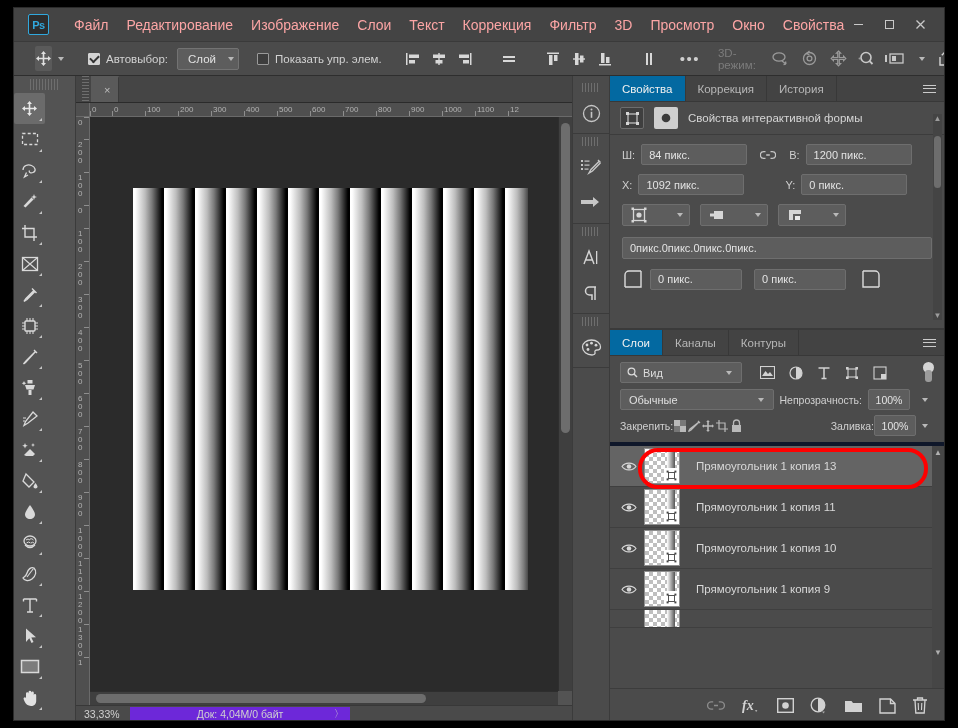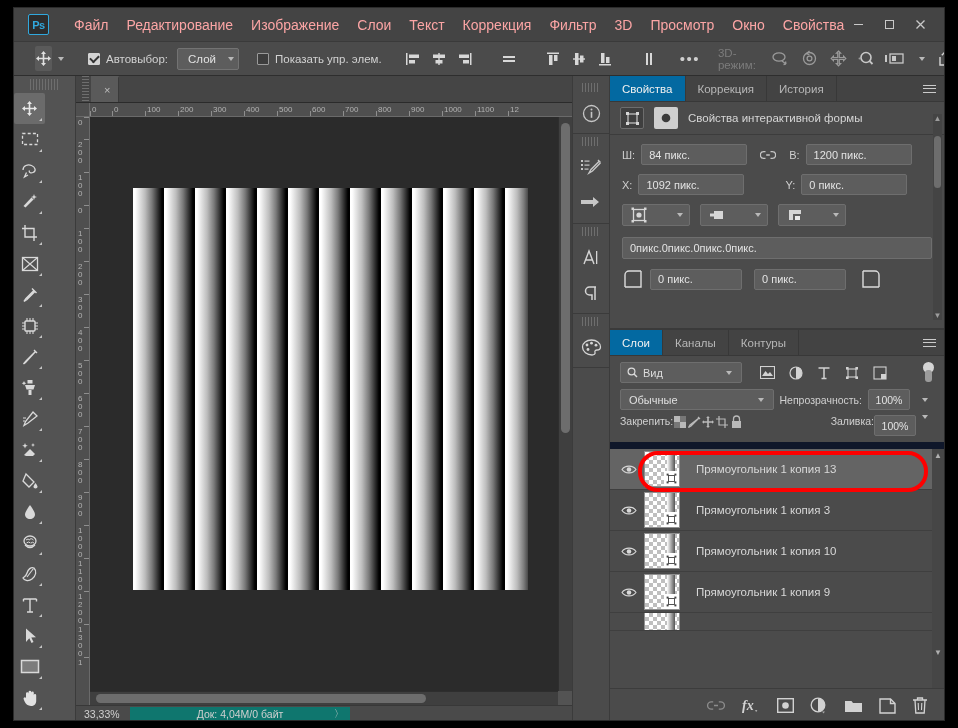--- a/index.html
+++ b/index.html
@@ -184,21 +184,21 @@
   .statusbar {
     position: absolute; left: 0; right: 0; bottom: 0; height: 17px;
     background: #4a4a4a; display: flex; align-items: center;
     border-top: 1px solid #383838;
   }
   .sb-zoom {
     color: #d0d0d0; font-size: 10.5px; padding: 0 6px 0 8px;
     min-width: 54px;
   }
   .sb-doc {
-    background: #0f766e; color: #d0d0d0; font-size: 10.5px;
+    background: #6d28d9; color: #d0d0d0; font-size: 10.5px;
     height: 15px; display: flex; align-items: center; justify-content: center;
     padding: 0 10px; width: 220px; position: relative;
   }
   .sb-arrow { position: absolute; right: 6px; color: #cfcfcf; font-size: 10px; }
 
   
   .rail {
     width: 38px; background: #4b4b4b;
     border-left: 1px solid #3b3b3b; border-right: 1px solid #3b3b3b;
     padding-top: 4px;
@@ -313,22 +313,22 @@
     display: flex; align-items: center; justify-content: space-between;
     padding: 0 3px 0 8px;
   }
   .lopacity { color: #d0d0d0; font-size: 10.5px; white-space: nowrap; }
   .opval {
     width: 42px; height: 21px; background: #5d5d5d; border: 1px solid #6e6e6e;
     border-radius: 2px; color: #e3e3e3; font-size: 10.5px;
     display: flex; align-items: center; justify-content: center;
   }
   .lrow-lock {
-    display: flex; align-items: flex-start; padding: 5px 10px 6px 10px; gap: 0;
-    border-bottom: 7px solid #0f172a;
+    display: flex; align-items: center; padding: 5px 10px 6px 10px; gap: 0;
+    border-bottom: 4px solid #0f172a;
   }
   .lock-label { color: #d0d0d0; font-size: 10.5px; }
 
   .layerlist { flex: 1; overflow: hidden; position: relative; background: #4b4b4b; }
   .layer {
     height: 41px; display: flex; align-items: center;
     border-bottom: 1px solid #3f3f3f; padding-left: 6px;
     position: relative;
   }
   .layer.selected { background: #646464; }
@@ -1109,21 +1109,21 @@
                     <rect x="2.5" y="2.5" width="6" height="6" fill="none" stroke="#444" stroke-width="0.9"></rect>
                     <g fill="#444">
                       <rect x="0.6" y="0.6" width="2" height="2"></rect>
                       <rect x="8.4" y="0.6" width="2" height="2"></rect>
                       <rect x="0.6" y="8.4" width="2" height="2"></rect>
                       <rect x="8.4" y="8.4" width="2" height="2"></rect>
                     </g>
                   </svg>
               </div>
             </div>
-            <div class="layer-name">Прямоугольник 1 копия 3</div>
+            <div class="layer-name">Прямоугольник 1 копия 11</div>
           </div>
 
           <div class="layer">
             <div class="eye">
               <svg width="16" height="11" viewBox="0 0 16 11">
                   <path d="M1 5.5 C4 1 12 1 15 5.5 C12 10 4 10 1 5.5 Z" fill="none" stroke="#d8d8d8" stroke-width="1.1"></path>
                   <circle cx="8" cy="5.5" r="2.3" fill="#d8d8d8"></circle>
                 </svg>
             </div>
             <div class="thumb-box">

